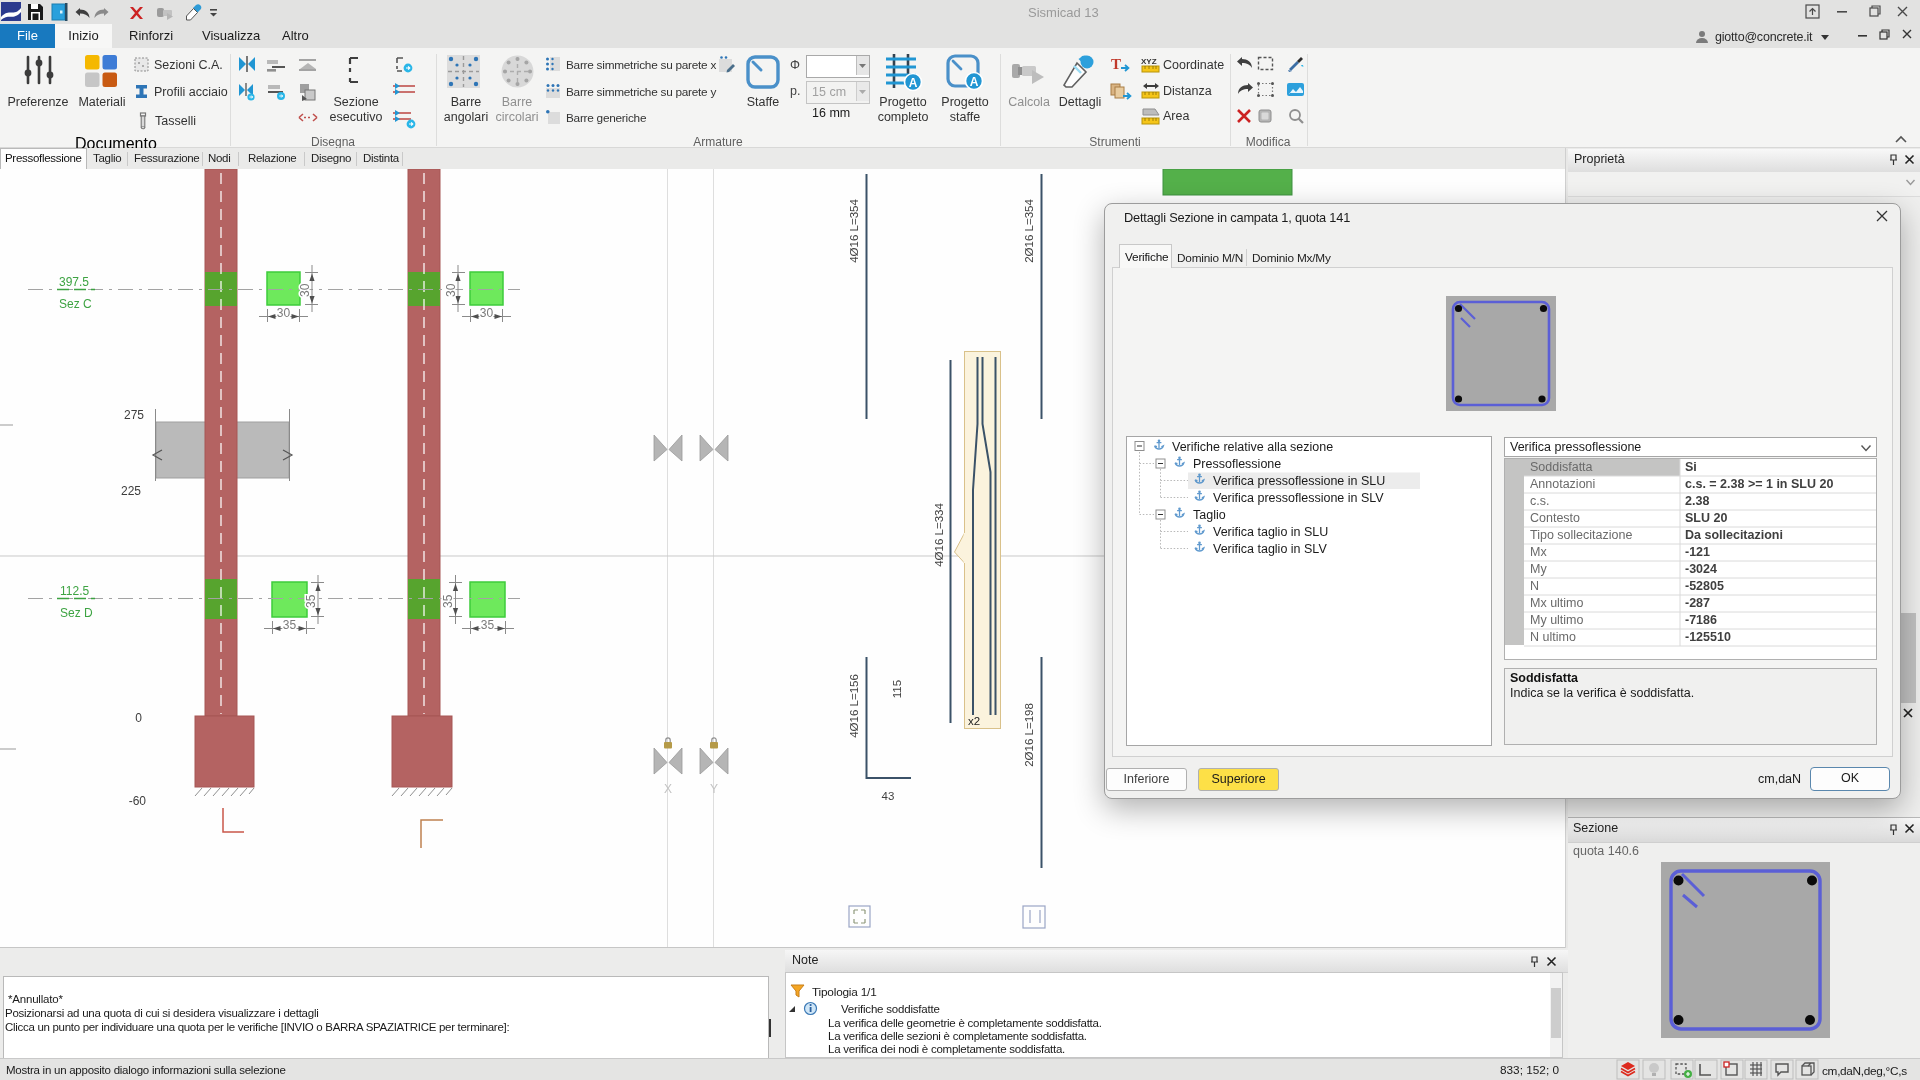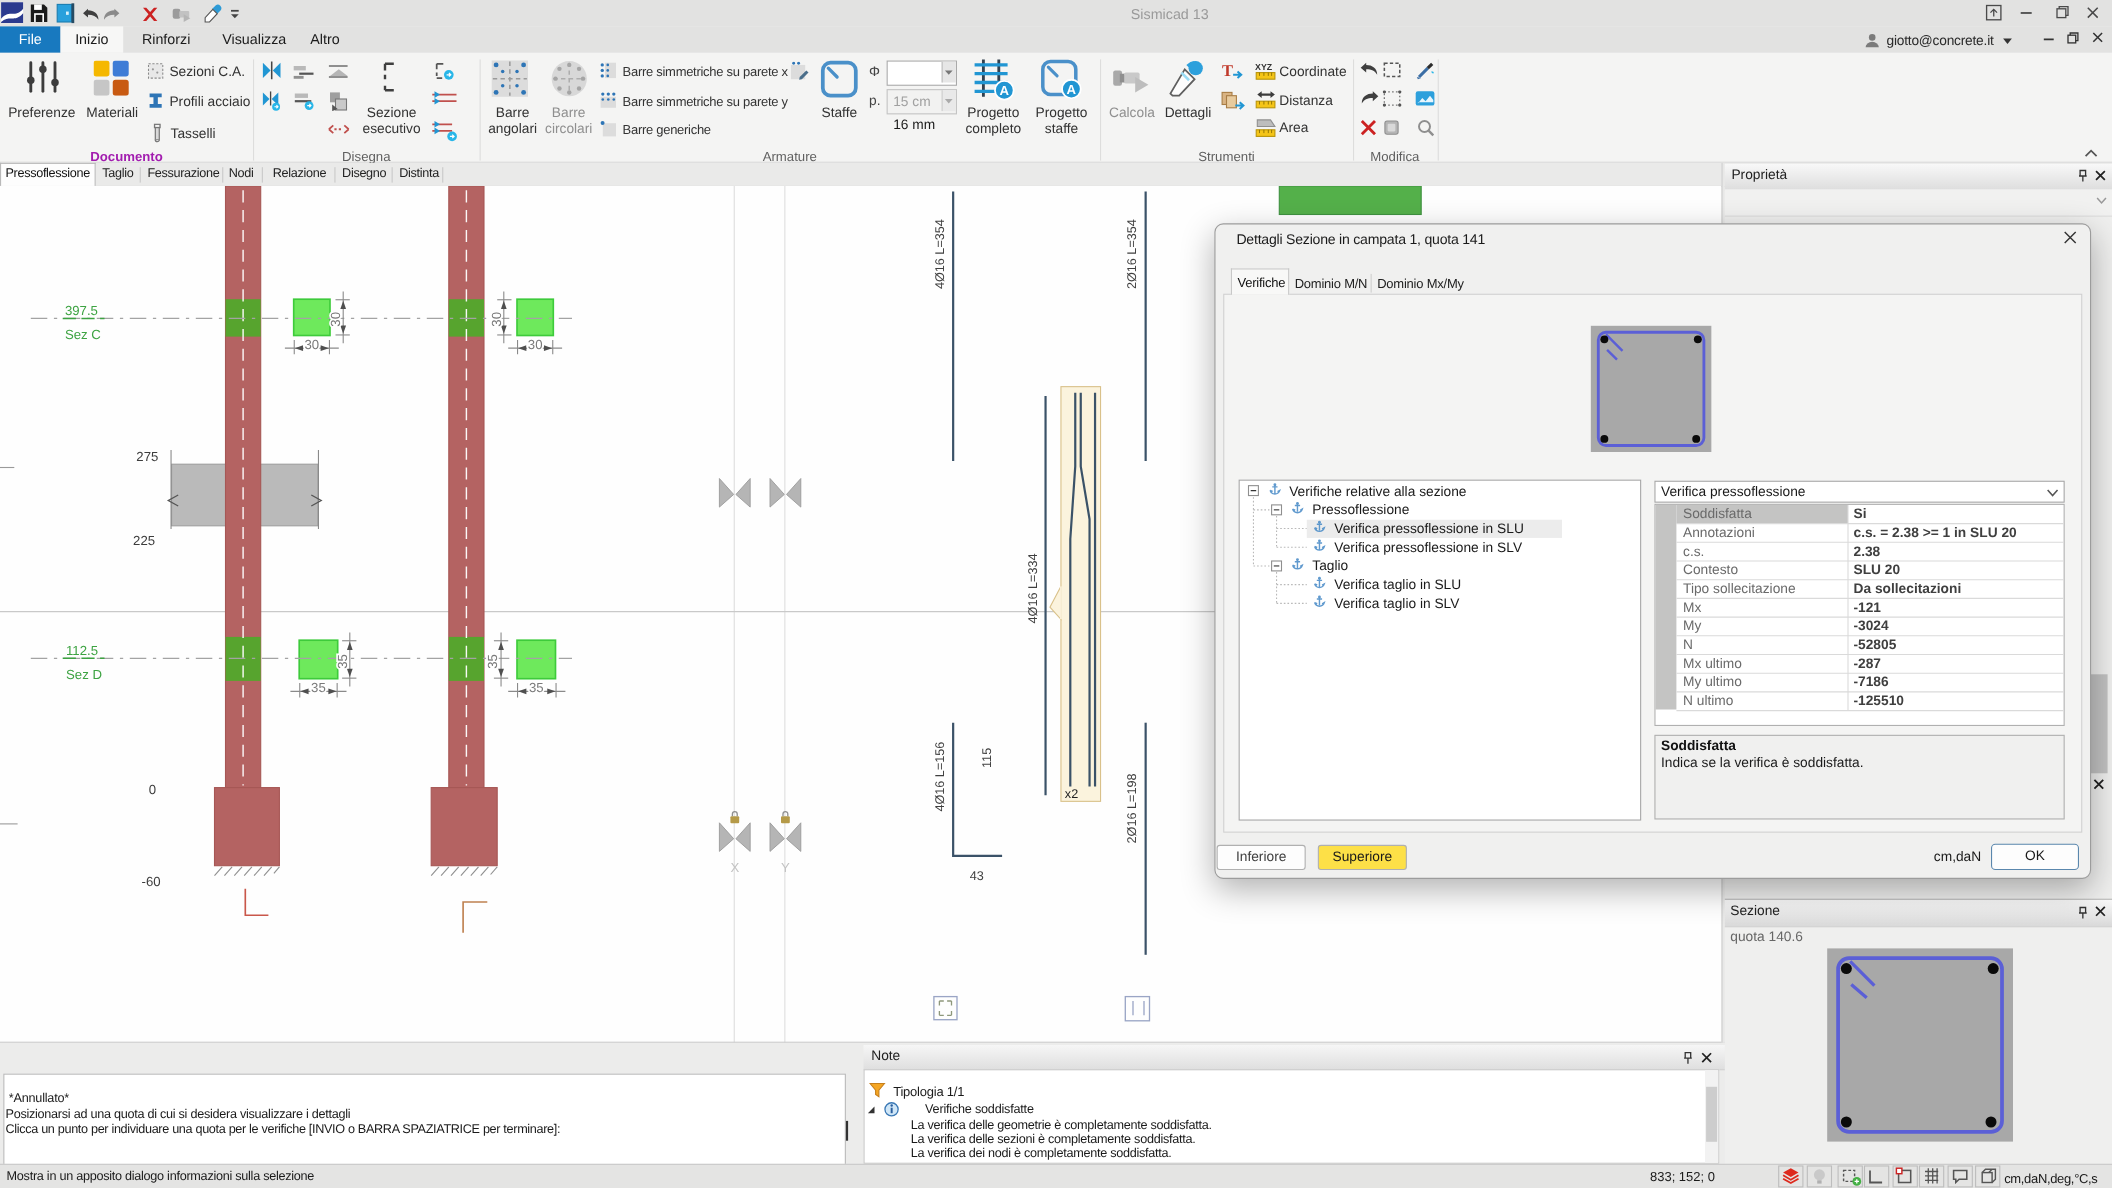--- a/index.html
+++ b/index.html
@@ -80,21 +80,21 @@
 </svg>
 
 <div class="abs" style="left:0;top:48px;width:1920px;height:99px;background:#f4f4f3;border-bottom:1px solid #d8d8d7;"></div>
 
 <div class="abs" style="left:230px;top:54px;width:1px;height:92px;background:#dddddc;"></div>
 <div class="abs" style="left:436px;top:54px;width:1px;height:92px;background:#dddddc;"></div>
 <div class="abs" style="left:1000px;top:54px;width:1px;height:92px;background:#dddddc;"></div>
 <div class="abs" style="left:1230px;top:54px;width:1px;height:92px;background:#dddddc;"></div>
 <div class="abs" style="left:1307px;top:54px;width:1px;height:92px;background:#dddddc;"></div>
 
-<div class="tx" style="left:75px;top:135px;width:80px;text-align:center;font-size:12px;color:#a21caf;font-weight:bold;">Documento</div>
+<div class="tx" style="left:75px;top:135px;width:80px;text-align:center;font-size:16px;color:#000000;">Documento</div>
 <div class="tx" style="left:293px;top:135px;width:80px;text-align:center;font-size:12px;color:#5f5f5f;">Disegna</div>
 <div class="tx" style="left:678px;top:135px;width:80px;text-align:center;font-size:12px;color:#5f5f5f;">Armature</div>
 <div class="tx" style="left:1075px;top:135px;width:80px;text-align:center;font-size:12px;color:#5f5f5f;">Strumenti</div>
 <div class="tx" style="left:1228px;top:135px;width:80px;text-align:center;font-size:12px;color:#5f5f5f;">Modifica</div>
 <svg class="abs" style="left:1893px;top:134px" width="16" height="12" viewBox="0 0 16 12">
       <path d="M3 8 l5-5 5 5" fill="none" stroke="#555" stroke-width="1.6"></path>
     </svg>
 
 <svg class="abs" style="left:22px;top:54px" width="36" height="32" viewBox="0 0 36 32">
   <g stroke="#3c3c3c" stroke-width="2.6" stroke-linecap="round">

